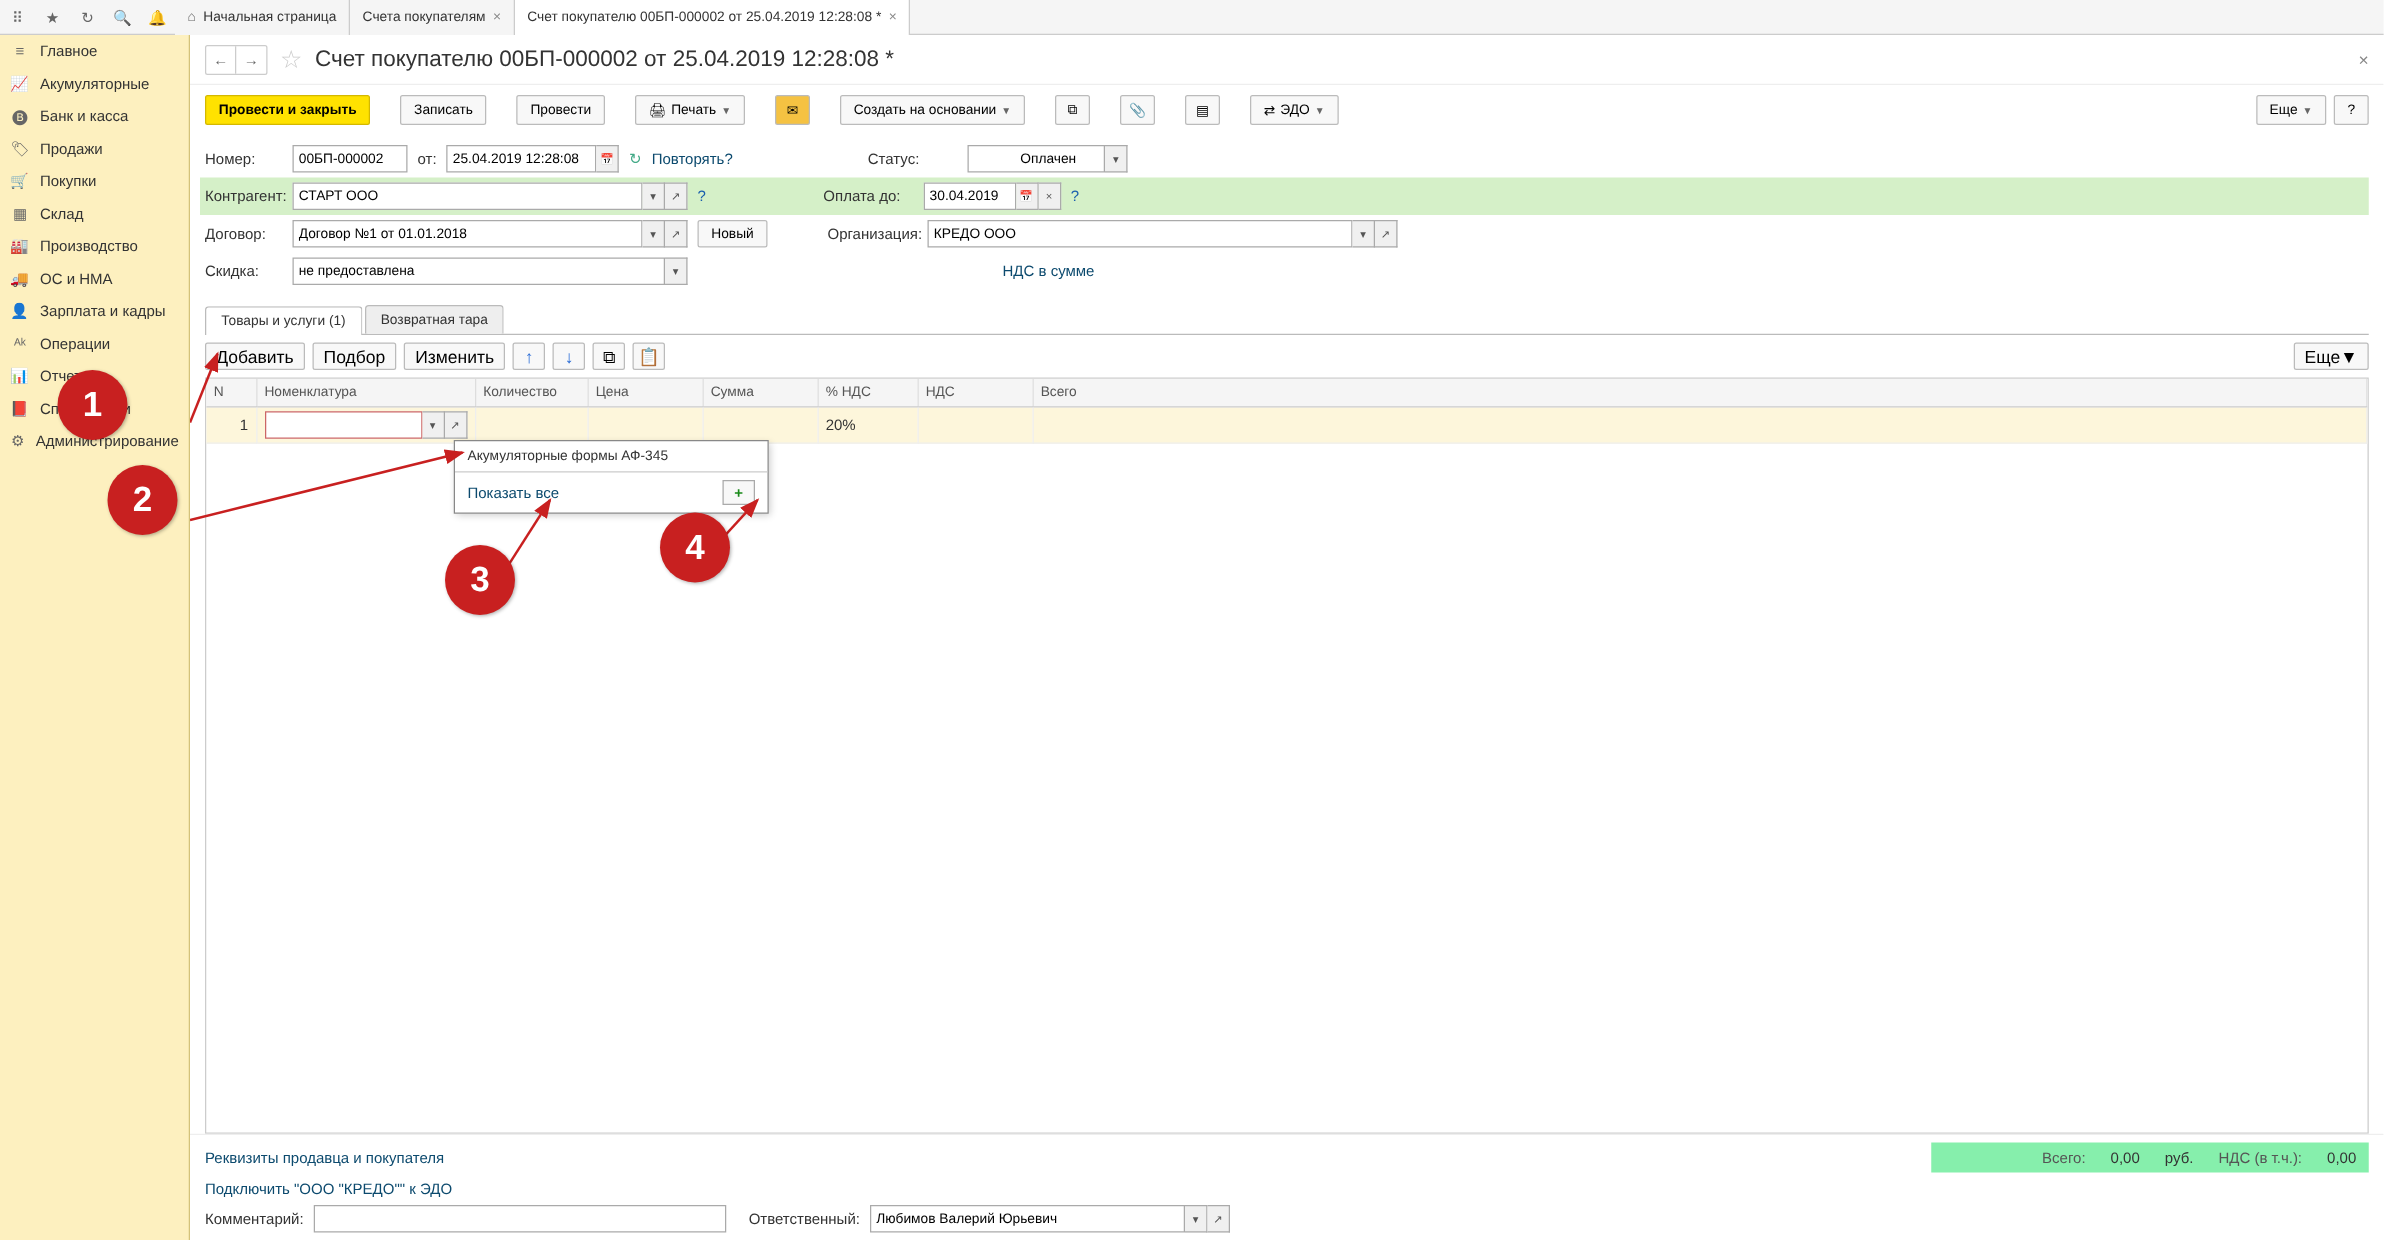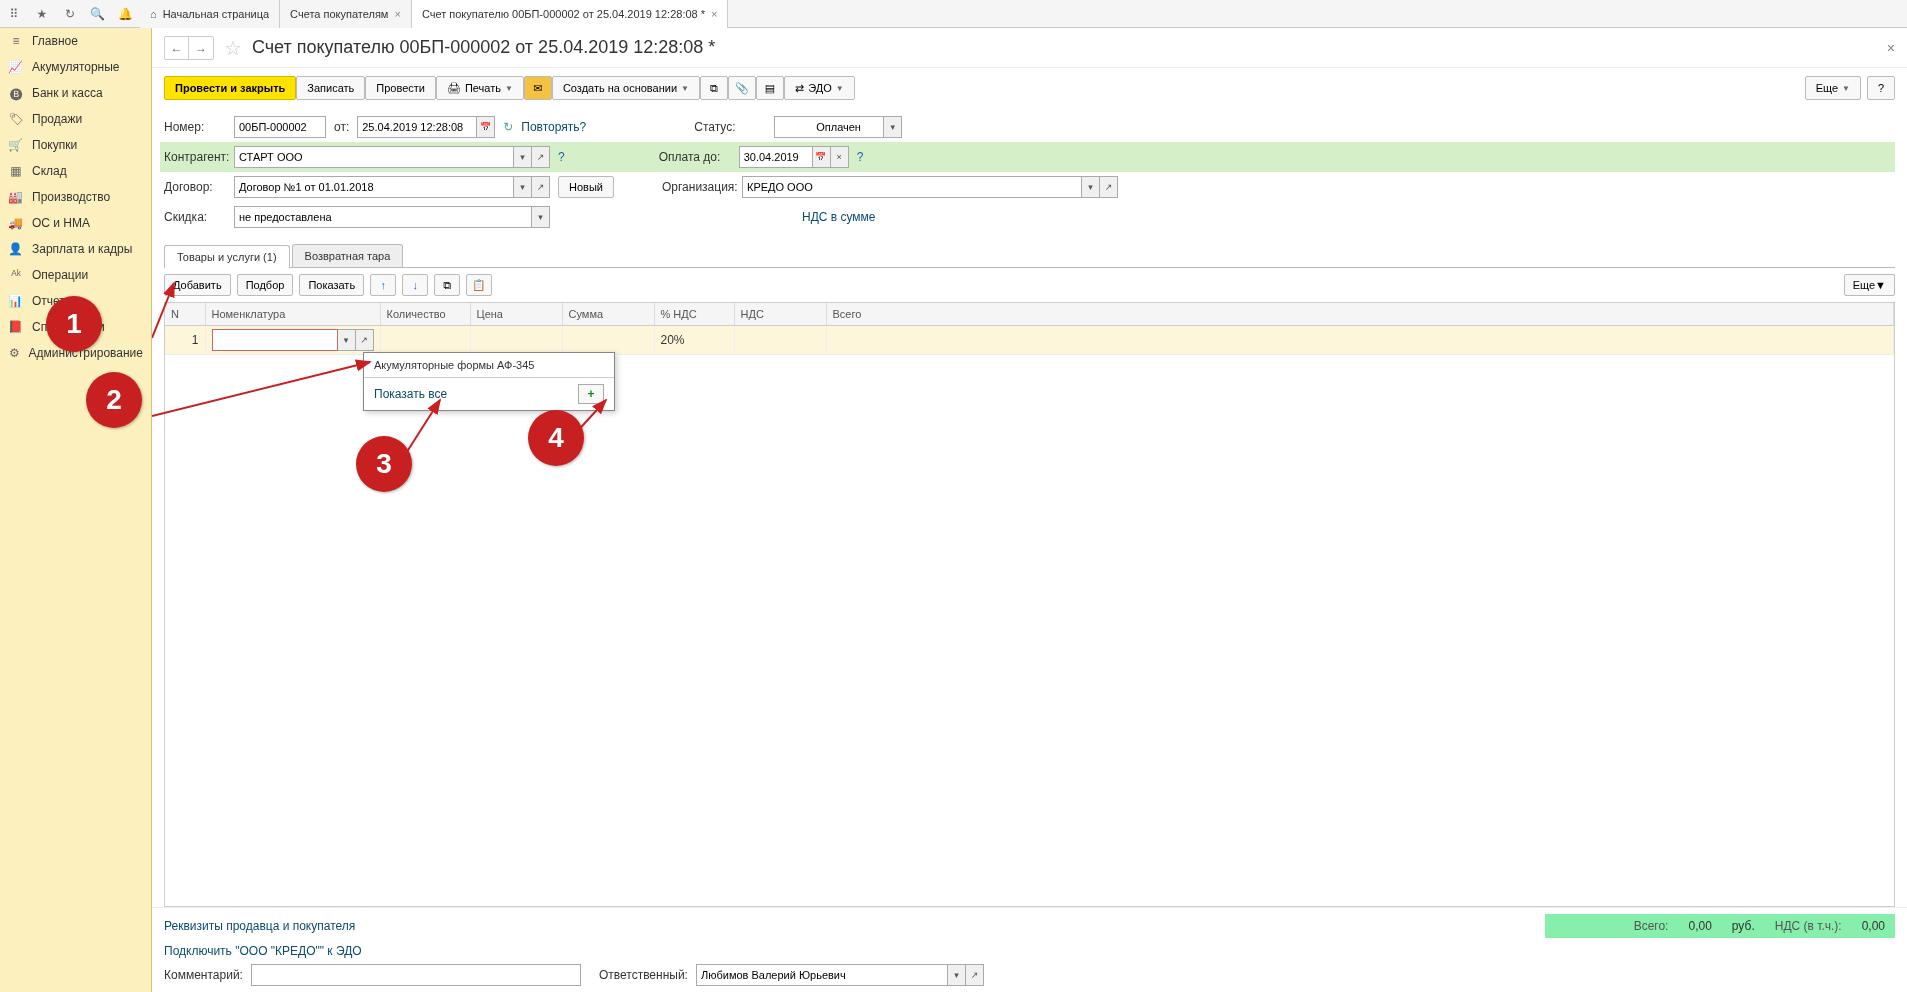--- a/index.html
+++ b/index.html
@@ -24,21 +24,21 @@
 .main { flex: 1; background: #fff; position: relative; overflow: hidden; display: flex; flex-direction: column; }
 .doc-header { display: flex; align-items: center; height: 40px; padding: 0 12px; gap: 10px; border-bottom: 1px solid #eee; }
 .nav-btns { display: flex; border: 1px solid #ccc; border-radius: 2px; }
 .nav-btns span { width: 24px; height: 22px; display: flex; align-items: center; justify-content: center; color: #666; cursor: pointer; }
 .nav-btns span:first-child { border-right: 1px solid #ccc; }
 .star-icon { color: #ccc; font-size: 20px; }
 .doc-title { font-size: 18px; font-weight: normal; }
 .close-doc { margin-left: auto; color: #888; font-size: 14px; cursor: pointer; }
 
 
-.action-toolbar { display: flex; align-items: flex-end; gap: 0; padding: 8px 12px; }
+.action-toolbar { display: flex; align-items: flex-end; gap: 24px; padding: 8px 12px; }
 .btn { height: 24px; padding: 0 10px; border: 1px solid #bbb; background: #f8f8f8; border-radius: 2px; cursor: pointer; font-size: 11px; display: inline-flex; align-items: center; gap: 4px; }
 .btn.primary { background: #ffe200; border-color: #d4b800; font-weight: bold; }
 .btn.icon-only { width: 28px; padding: 0; justify-content: center; }
 .btn .caret { font-size: 8px; color: #666; }
 .toolbar-right { margin-left: auto; display: flex; gap: 6px; }
 
 
 .form-area { padding: 4px 12px; }
 .form-row { display: flex; align-items: center; height: 30px; gap: 8px; }
 .form-row.highlighted { background: #d5f0c8; padding-left: 4px; margin-left: -4px; }
@@ -50,21 +50,21 @@
 .link { color: #0c4a6e; cursor: pointer; }
 .help-q { color: #1a5fad; cursor: pointer; }
 
 
 .data-tabs { display: flex; border-bottom: 1px solid #bbb; margin: 8px 12px 0; }
 .data-tab { padding: 5px 12px; border: 1px solid #bbb; border-bottom: none; background: #eee; cursor: pointer; font-size: 11px; margin-right: 2px; border-radius: 3px 3px 0 0; }
 .data-tab.active { background: #fff; position: relative; top: 1px; }
 
 
 .table-toolbar { display: flex; align-items: center; gap: 6px; padding: 6px 12px; }
-.sm-btn { height: 22px; padding: 0 8px; border: 1px solid #bbb; background: #f8f8f8; border-radius: 2px; font-size: 11px; cursor: pointer; display: inline-flex; align-items: center; justify-content: center; }
+.sm-btn { height: 22px; padding: 0 8px; border: 1px solid #bbb; background: #f8f8f8; border-radius: 2px; font-size: 14px; cursor: pointer; display: inline-flex; align-items: center; justify-content: center; }
 .sm-btn.icon-only { width: 26px; padding: 0; }
 
 
 .grid { margin: 0 12px; border: 1px solid #ccc; flex: 1; overflow: auto; }
 .grid table { width: 100%; border-collapse: collapse; }
 .grid th { background: #f5f5f5; border-right: 1px solid #ddd; border-bottom: 1px solid #ccc; padding: 5px 6px; text-align: left; font-weight: normal; font-size: 11px; color: #555; }
 .grid td { border-right: 1px solid #eee; border-bottom: 1px solid #eee; padding: 3px 6px; height: 24px; background: #fdf6db; }
 .grid td.num { text-align: right; width: 40px; }
 
 
@@ -271,21 +271,21 @@
     </div>
 
     <div class="data-tabs">
       <div class="data-tab active">Товары и услуги (1)</div>
       <div class="data-tab">Возвратная тара</div>
     </div>
 
     <div class="table-toolbar">
       <button class="sm-btn">Добавить</button>
       <button class="sm-btn">Подбор</button>
-      <button class="sm-btn">Показать</button>
+      <button class="sm-btn">Изменить</button>
       <button class="sm-btn icon-only" style="color:#2a6cd6">↑</button>
       <button class="sm-btn icon-only" style="color:#2a6cd6">↓</button>
       <button class="sm-btn icon-only">⧉</button>
       <button class="sm-btn icon-only">📋</button>
       <div style="margin-left:auto">
         <button class="sm-btn">
             <span>Еще</span> 
             <span class="caret">▼</span>
           </button>
       </div>

